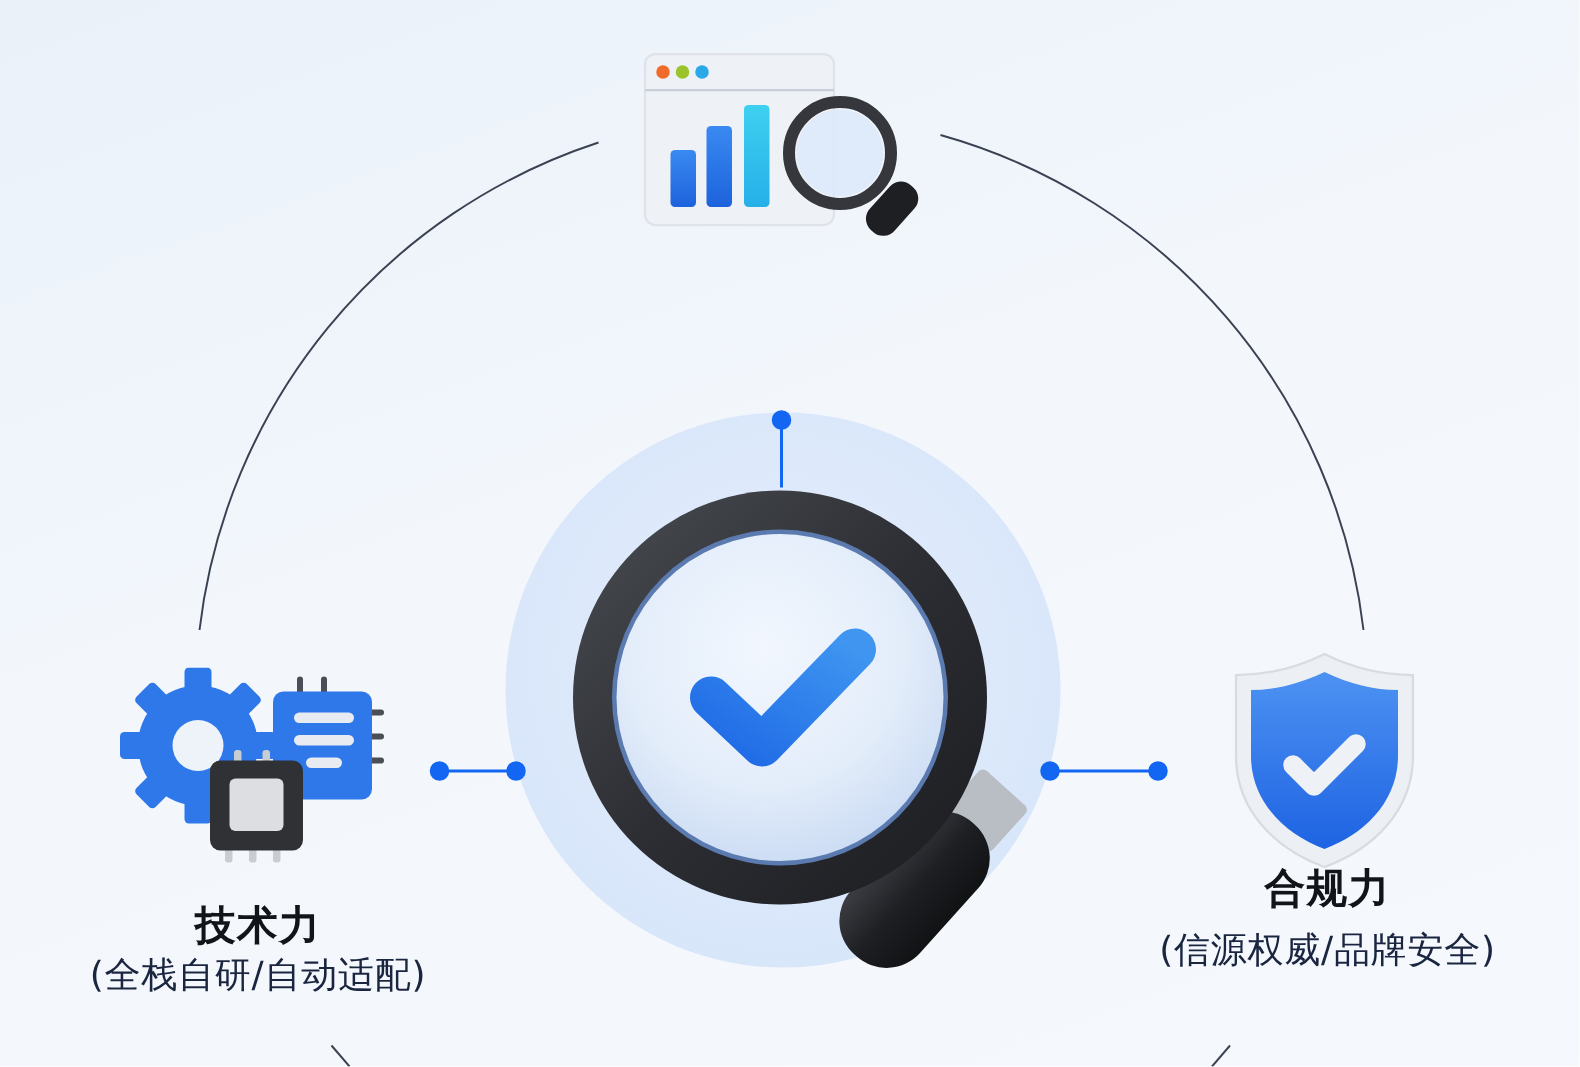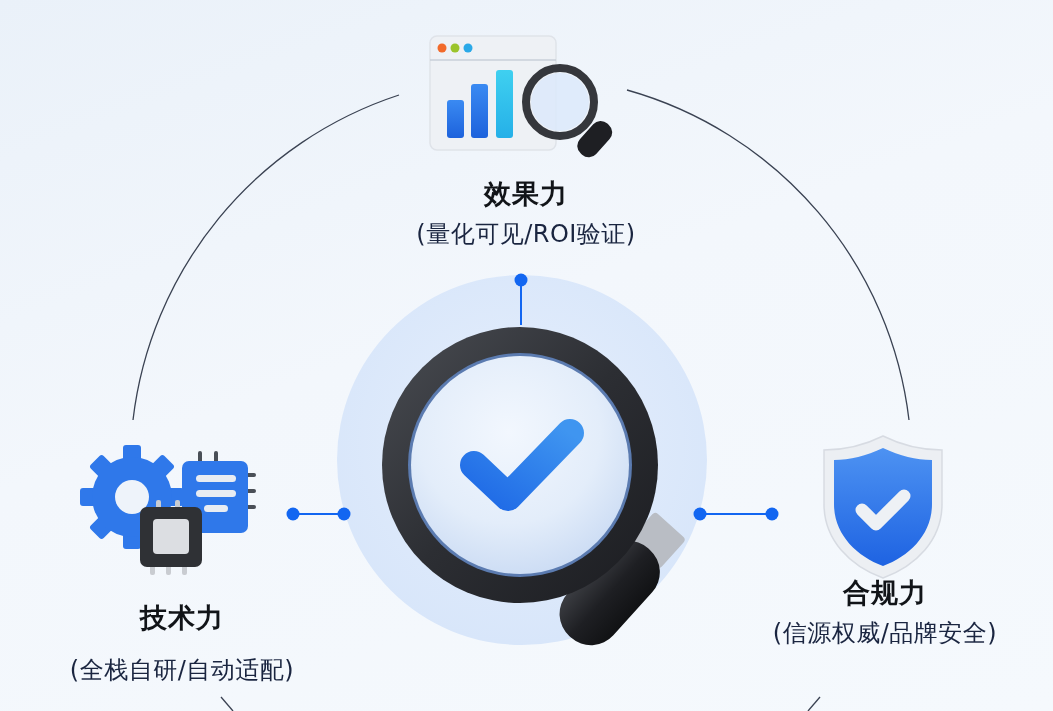--- a/index.html
+++ b/index.html
@@ -152,28 +152,24 @@
     <rect x="66" y="62" width="62" height="60" rx="7" fill="#2f3135"></rect>
     <rect x="79" y="74" width="36" height="35" rx="4" fill="#dcdee2"></rect>
   </svg>
 
   <svg class="icon" style="left:818px; top:432px;" width="130" height="150" viewBox="0 0 130 150">
     <path d="M 65 4 C 85 14, 105 18, 124 18 L 124 72 C 124 108, 98 134, 65 146 C 32 134, 6 108, 6 72 L 6 18 C 25 18, 45 14, 65 4 Z" fill="#eceff3" stroke="#d7dbe2" stroke-width="1.5"></path>
     <path d="M 65 16 C 82 24, 98 28, 114 28 L 114 72 C 114 102, 92 124, 65 134 C 38 124, 16 102, 16 72 L 16 28 C 32 28, 48 24, 65 16 Z" fill="url(#shieldGrad)"></path>
     <path d="M 44 78 L 58 92 L 86 64" fill="none" stroke="#eef1f5" stroke-width="13" stroke-linecap="round" stroke-linejoin="round"></path>
   </svg>
 
-  <div class="node" style="left:376px; top:178px; width:300px;">
-    <div class="node-title">效果力</div>
-    <div class="node-sub" style="margin-top:8px;">(量化可见/ROI验证)</div>
-  </div>
 
-  <div class="node" style="left:32px; top:602px; width:300px;">
+  <div class="node" style="left:22px; top:602px; width:300px;">
     <div class="node-title">技术力</div>
-    <div class="node-sub" style="margin-top:20px;">(全栈自研/自动适配)</div>
+    <div class="node-sub" style="margin-top:0;">(全栈自研/自动适配)</div>
   </div>
 
   <div class="node" style="left:730px; top:577px; width:310px;">
     <div class="node-title">合规力</div>
     <div class="node-sub" style="margin-top:8px;">(信源权威/品牌安全)</div>
   </div>
 
 </div>
 
 </body></html>

